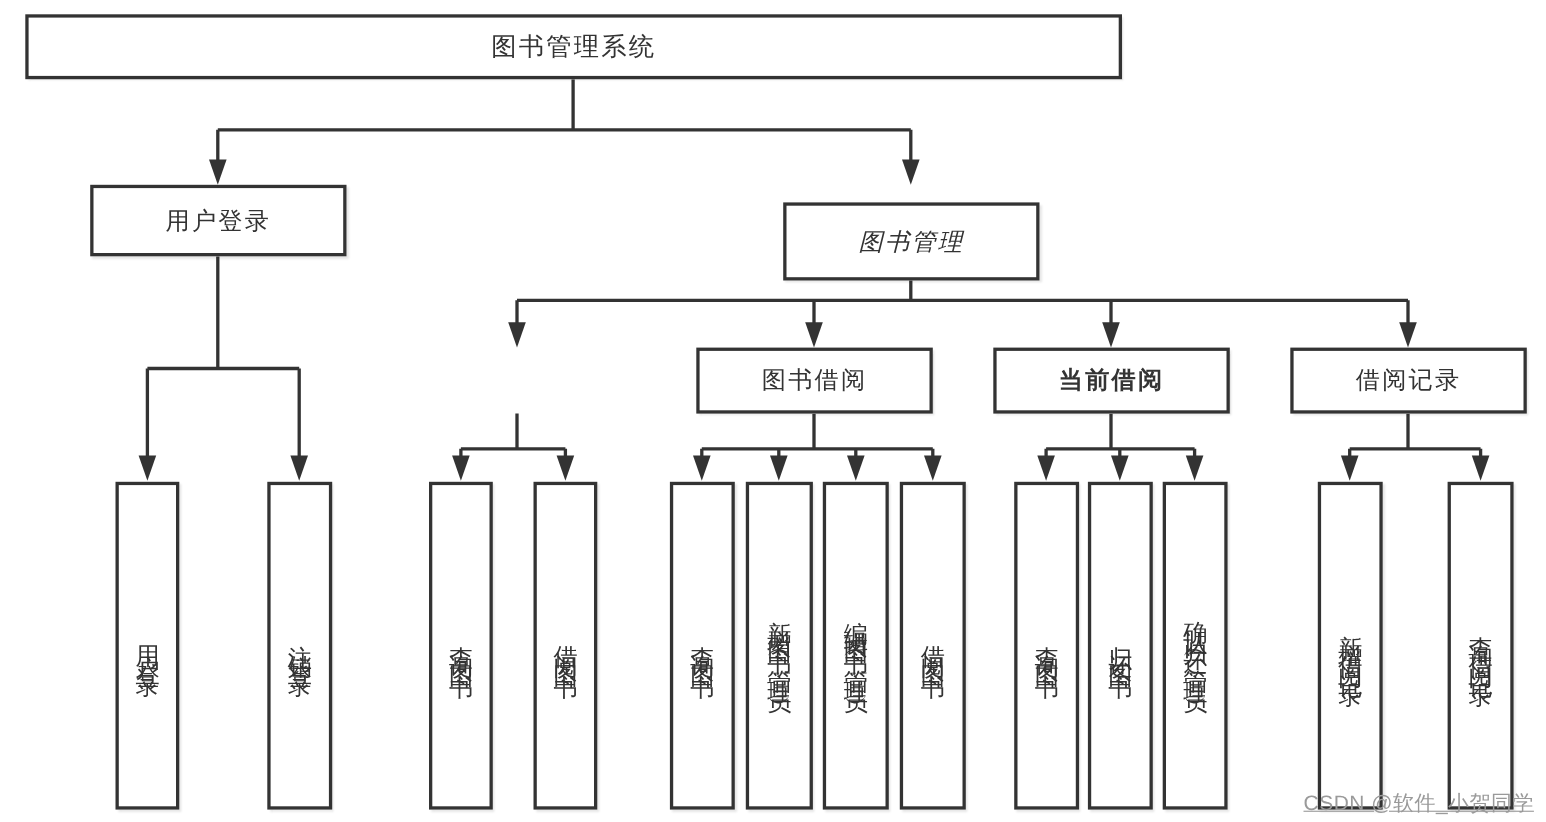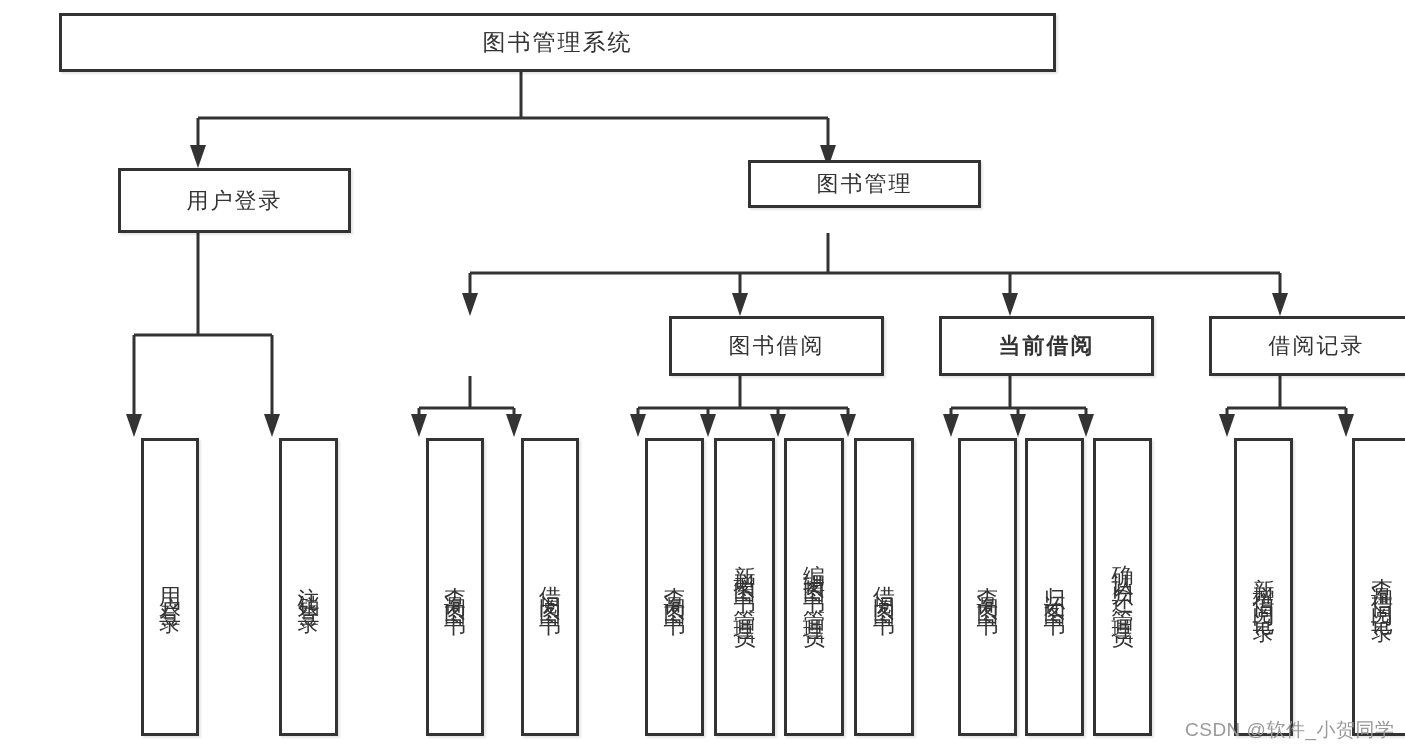--- a/index.html
+++ b/index.html
@@ -5,53 +5,53 @@
 <style>
   html,body { margin:0; padding:0; background:#ffffff; }
   #canvas {
     position:relative; width:1405px; height:747px; background:#ffffff;
     font-family:"Liberation Sans","DejaVu Sans",sans-serif; overflow:hidden;
   }
   #wires { position:absolute; left:0; top:0; width:1405px; height:747px; }
   .box {
     position:absolute; box-sizing:border-box; background:#ffffff;
     border:3px solid #333333; display:flex; align-items:center; justify-content:center;
-    color:#333333; box-shadow:2px 2px 2px rgba(0,0,0,0.10);margin-left:36px;
+    color:#333333; box-shadow:2px 2px 2px rgba(0,0,0,0.10);
   }
   .h-label { font-size:22px; letter-spacing:2px; white-space:nowrap; }
   .root-label { font-size:23px; letter-spacing:2px; }
   .leaf .v-label {
     writing-mode:vertical-rl; text-orientation:mixed;
     font-size:22px; letter-spacing:9px; line-height:1.1; white-space:nowrap;
   }
   
   .root { left:23px; top:13px; width:997px; height:59px; }
   .n-user-login   { left:82px;  top:168px; width:233px; height:65px; }
-  .n-book-mgmt    { left:712px; top:160px; width:233px; height:48px; }
+  .n-book-mgmt    { left:712px; top:184px; width:233px; height:71px;font-style:italic; }
   .n-new-book     { left:363px; top:316px; width:215px; height:60px; }
   .n-book-borrow  { left:633px; top:316px; width:215px; height:60px; }
   .n-cur-borrow   { left:903px; top:316px; width:215px; height:60px;font-weight:bold; }
   .n-borrow-rec   { left:1173px;top:316px; width:215px; height:60px; }
   .leaf { top:438px; height:298px; }
   .lf1  { left:105px;  width:58px; }
   .lf2  { left:243px;  width:59px; }
   .lf3  { left:390px;  width:58px; }
   .lf4  { left:485px;  width:58px; }
   .lf5  { left:609px;  width:59px; }
   .lf6  { left:678px;  width:61px; }
   .lf7  { left:748px;  width:60px; }
   .lf8  { left:818px;  width:60px; }
   .lf9  { left:922px;  width:59px; }
   .lf10 { left:989px;  width:59px; }
   .lf11 { left:1057px; width:59px; }
   .lf12 { left:1198px; width:59px; }
   .lf13 { left:1316px; width:60px; }
   .watermark {
     position:absolute; left:1185px; top:717px; font-size:19px;
-    color:#9a9a9a; letter-spacing:0.5px; white-space:nowrap;
+    color:#9a9a9a; letter-spacing:0.5px; white-space:nowrap;text-decoration:underline;
   }
 </style>
 </head>
 <body>
 
 <div id="canvas">
 
   <svg id="wires" width="1405" height="747" viewBox="0 0 1405 747" xmlns="http://www.w3.org/2000/svg" aria-hidden="true">
     <g stroke="#333333" stroke-width="3" fill="none">
 

